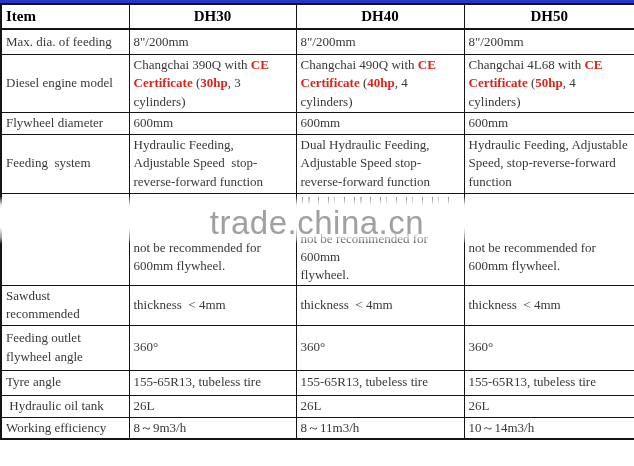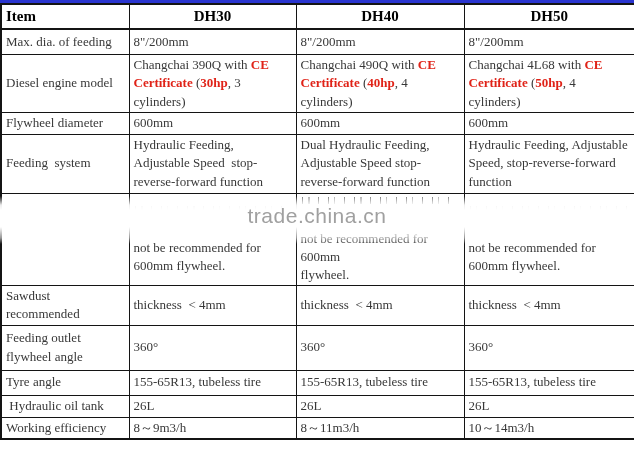--- a/index.html
+++ b/index.html
@@ -49,21 +49,21 @@
     position:absolute; left:0; top:196px; width:634px; height:48px; z-index:5;
     background:linear-gradient(to bottom,
       rgba(255,255,255,0) 0px, rgba(255,255,255,.92) 9px,
       #ffffff 14px, #ffffff 31px,
       rgba(255,255,255,.55) 42px, rgba(255,255,255,0) 48px);
     pointer-events:none;
   }
   .wm-text{
     margin-top:8px; text-align:center;
     font-family:"Liberation Sans","DejaVu Sans",sans-serif;
-    font-size:21px; font-weight:400; letter-spacing:.5px;
+    font-size:33px; font-weight:400; letter-spacing:.5px;
     color:#a0a0a0;
   }
 </style>
 </head>
 <body>
 
 <div id="screen">
   <div class="blue-strip" style="background: rgb(42, 53, 207);"></div>
 
   <table class="spec">

